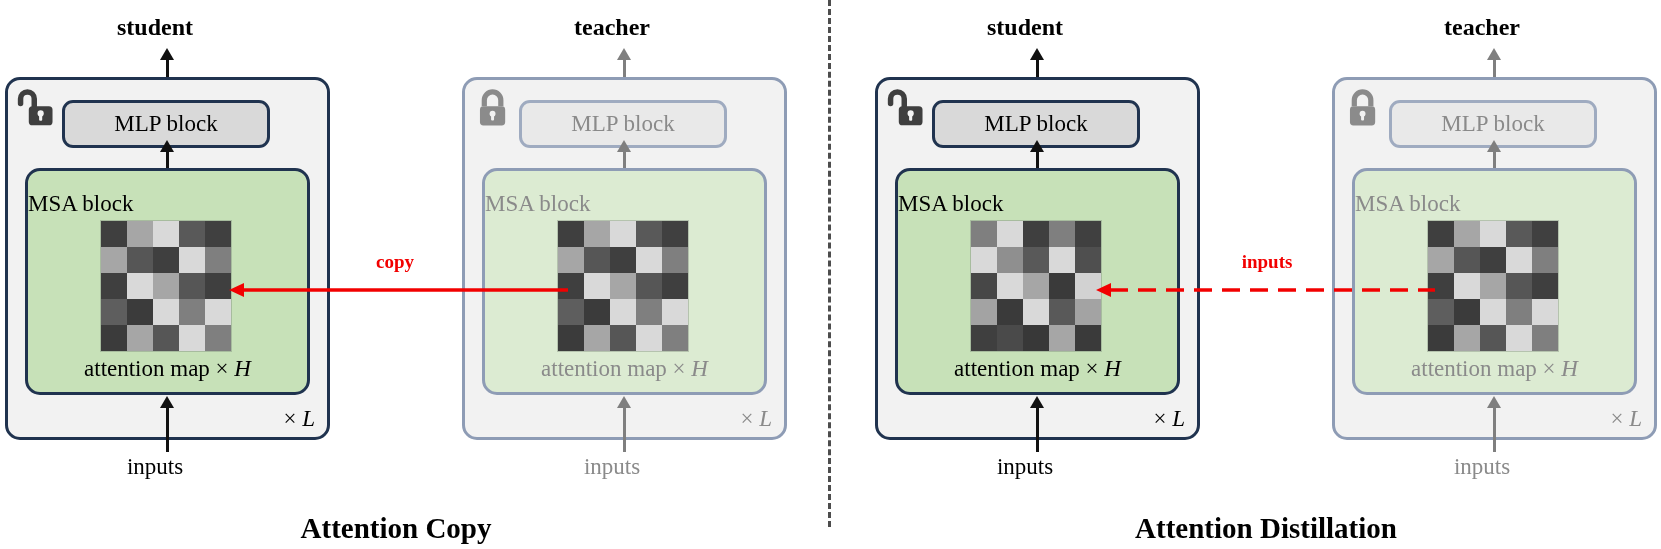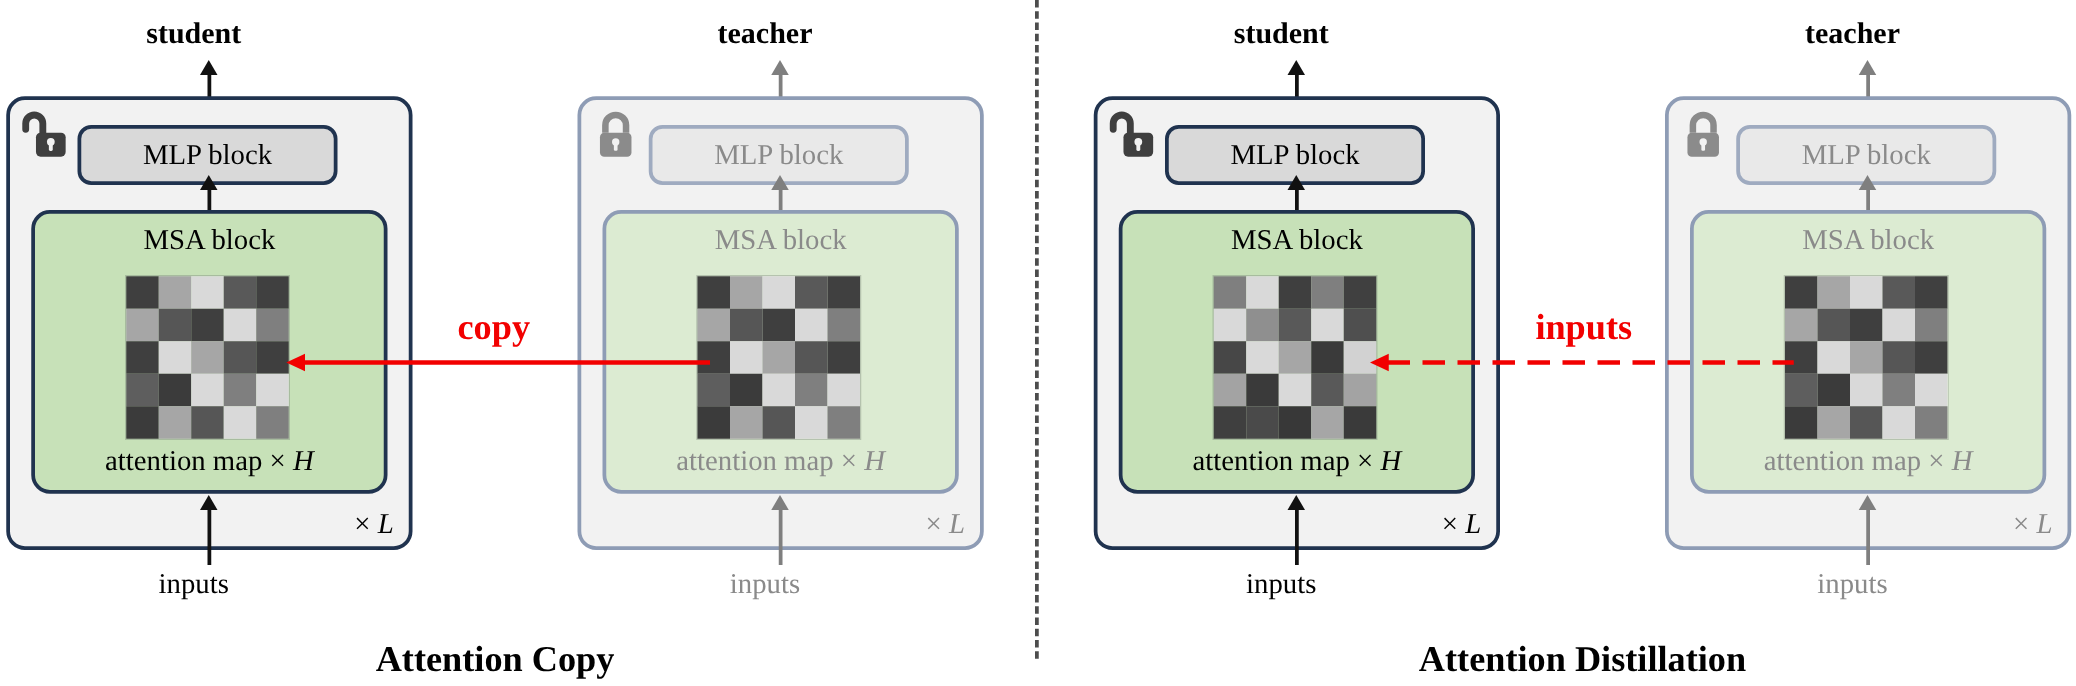--- a/index.html
+++ b/index.html
@@ -21,21 +21,21 @@
   .box{position:absolute; top:77px; left:0; width:325px; height:363px; box-sizing:border-box;
     background:var(--panel-fill); border:3px solid var(--student-border); border-radius:15px;}
   .teacher .box{border-color:var(--teacher-border);}
   .mlp{position:absolute; left:54px; top:20px; width:208px; height:48px; box-sizing:border-box;
     background:var(--student-mlp-fill); border:3px solid var(--student-border); border-radius:11px;
     display:flex; align-items:center; justify-content:center; font-size:23px;}
   .teacher .mlp{background:var(--teacher-mlp-fill); border-color:var(--teacher-mlp-border); color:var(--teacher-text);}
   .msa{position:absolute; left:17px; top:88px; width:285px; height:227px; box-sizing:border-box;
     background:var(--student-msa-fill); border:3px solid var(--student-border); border-radius:15px;}
   .teacher .msa{background:var(--teacher-msa-fill); border-color:var(--teacher-border);}
-  .msa-label{position:absolute; top:8px; left:0; width:100%; text-align:center; font-size:23px; line-height:26px;}
+  .msa-label{position:absolute; top:20px; left:0; width:100%; text-align:left; font-size:23px; line-height:26px;}
   .teacher .msa-label{color:var(--teacher-text);}
   .grid{position:absolute; left:73px; top:50px; width:130px; height:130px;
     display:grid; grid-template-columns:repeat(5,26px); grid-template-rows:repeat(5,26px);
     box-shadow:0 0 0 1px rgba(110,120,110,.35);}
   .cell{width:26px; height:26px;}
   .map-caption{position:absolute; top:185px; left:0; width:100%; text-align:center; font-size:23px; line-height:26px;}
   .teacher .map-caption{color:var(--teacher-text);}
   .var{font-style:italic;}
   .layers{position:absolute; right:12px; top:326px; font-size:23px; line-height:26px;}
   .teacher .layers{color:var(--teacher-text);}
@@ -56,21 +56,21 @@
   .student .lock .shackle{stroke:var(--student-lock);}
   .teacher .lock .lock-body{fill:var(--teacher-lock);}
   .teacher .lock .shackle{stroke:var(--teacher-lock);}
   .lock .keyhole{fill:var(--panel-fill);}
   
   .red-arrow{position:absolute; overflow:visible;}
   .red-arrow line{stroke:var(--red); stroke-width:3.5px;}
   .red-arrow.dashed line{stroke-dasharray:18 10;}
   .red-arrow polygon{fill:var(--red);}
   .transfer-label{position:absolute; top:249px; transform:translateX(-50%);
-    font-size:29px; font-weight:bold; color:var(--red); line-height:26px;}
+    font-size:19px; font-weight:bold; color:var(--red); line-height:26px;}
   .fig-caption{position:absolute; top:511px; transform:translateX(-50%);
     font-size:29px; font-weight:bold; line-height:34px; white-space:nowrap;}
   .divider{position:absolute; left:828px; top:0; height:527px; width:0;
     border-left:3px dashed var(--divider);}
 </style>
 </head>
 <body>
 
 <div id="stage">
 

